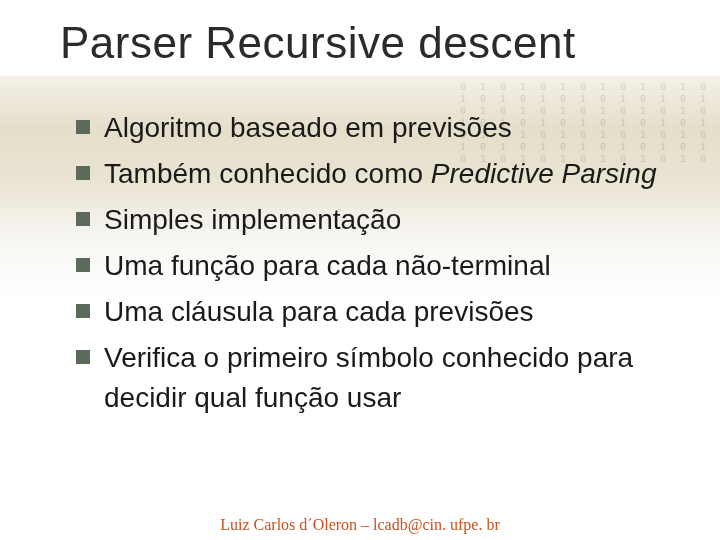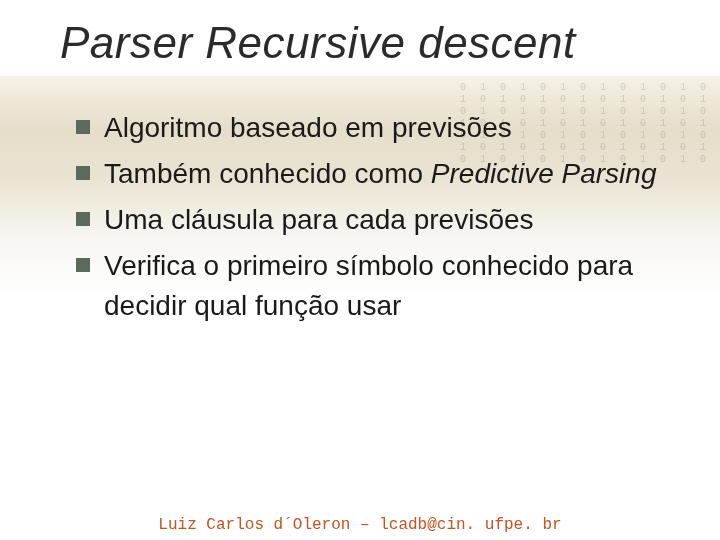--- a/index.html
+++ b/index.html
@@ -37,21 +37,20 @@
     line-height: 12px;
     letter-spacing: 4px;
     color: #6a6a6a;
     white-space: pre;
     pointer-events: none;
   }
   .title {
     position: absolute;
     top: 18px;
     left: 60px;
-    font-style: italic;
     font-size: 44px;
     color: #2b2b2b;
     font-family: Verdana, Geneva, sans-serif;
     letter-spacing: 0.5px;
   }
   .content {
     position: absolute;
     top: 108px;
     left: 76px;
     right: 30px;
@@ -80,21 +79,21 @@
     margin-top: 23px;
   }
   .footer {
     position: absolute;
     bottom: 6px;
     left: 0;
     right: 0;
     text-align: center;
     font-size: 16px;
     color: #c7521f;
-    font-family: Liberation Mono, monospace;
+    font-family: Liberation Serif, serif;
   }
 </style>
 </head>
 <body>
 
 <div class="slide">
 
   <div class="binary-deco">0 1 0 1 0 1 0 1 0 1 0 1 0 1 0 1 0 1
 1 0 1 0 1 0 1 0 1 0 1 0 1 0 1 0 1 0
 0 1 0 1 0 1 0 1 0 1 0 1 0 1 0 1 0 1
@@ -111,21 +110,29 @@
       <div class="bullet-icon"></div>
       <div class="bullet-text"><span>Algoritmo baseado em previsões</span><span class="italic"></span></div>
     </div>
 
     <div class="bullet-row">
       <div class="bullet-icon"></div>
       <div class="bullet-text"><span>Também conhecido como </span><span class="italic">Predictive Parsing</span></div>
     </div>
 
 
+    <div class="bullet-row">
+      <div class="bullet-icon"></div>
+      <div class="bullet-text"><span>Simples implementação</span><span class="italic"></span></div>
+    </div>
 
+    <div class="bullet-row">
+      <div class="bullet-icon"></div>
+      <div class="bullet-text"><span>Uma função para cada não-terminal</span><span class="italic"></span></div>
+    </div>
 
     <div class="bullet-row">
       <div class="bullet-icon"></div>
       <div class="bullet-text"><span>Uma cláusula para cada previsões</span><span class="italic"></span></div>
     </div>
 
     <div class="bullet-row">
       <div class="bullet-icon"></div>
       <div class="bullet-text"><span>Verifica o primeiro símbolo conhecido para decidir qual função usar</span><span class="italic"></span></div>
     </div>

